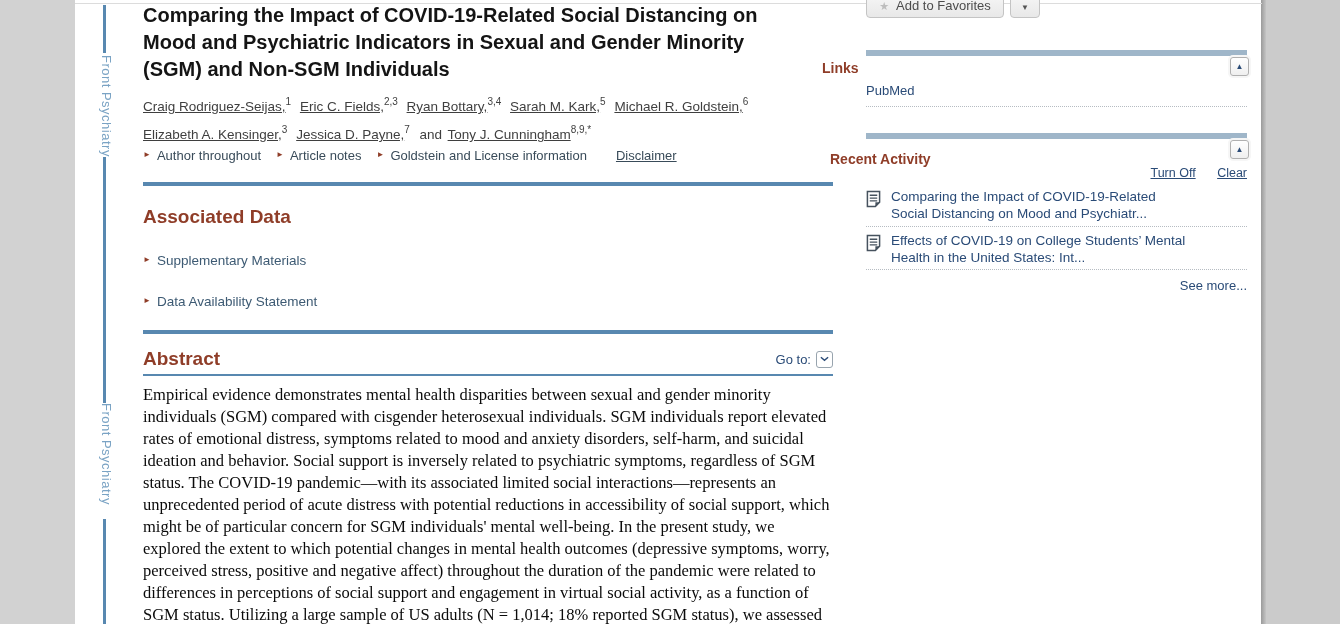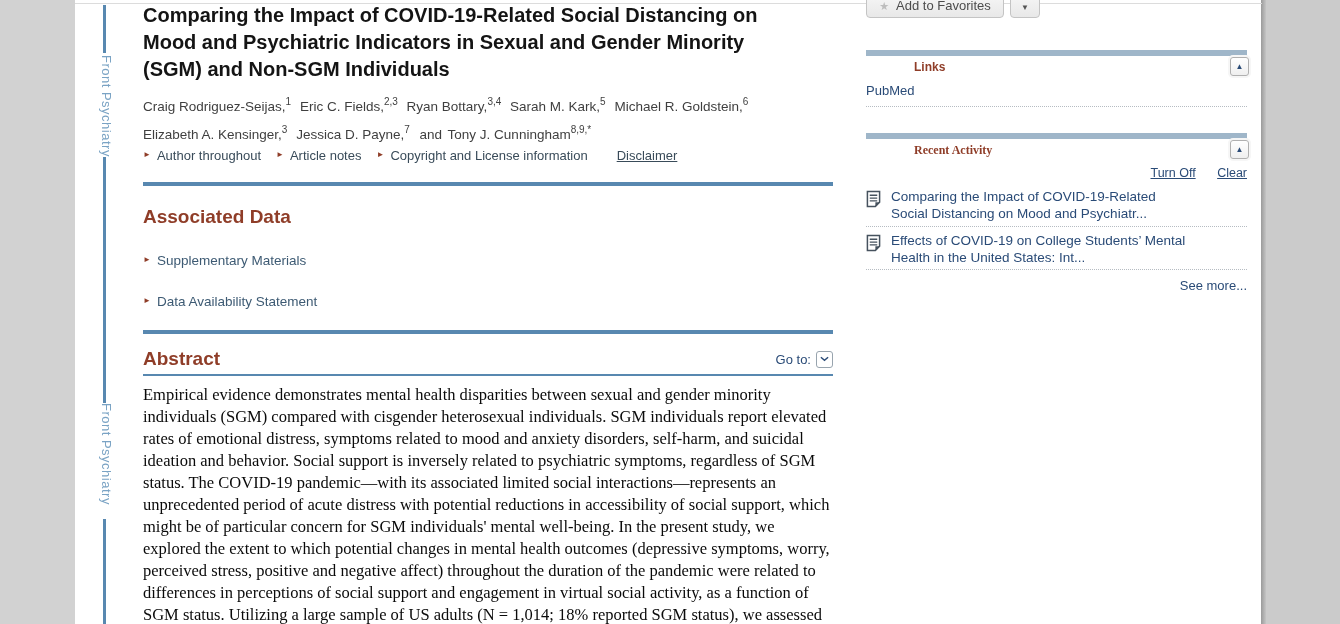--- a/index.html
+++ b/index.html
@@ -18,21 +18,21 @@
   .rail-seg{position:absolute;left:103px;width:3px;background:var(--rule_blue,#5888b0);}
   .rail-text{position:absolute;left:96px;width:18px;writing-mode:vertical-rl;
     font-size:13px;color:var(--rail_blue,#7aa3c4);letter-spacing:.5px;white-space:nowrap;}
 
   
   .title{position:absolute;left:143px;top:2px;width:660px;font-size:20px;line-height:27px;
     font-weight:bold;color:#141414;}
   .authors{position:absolute;left:143px;top:90px;width:700px;font-size:13.5px;line-height:23px;
     color:var(--author_gray,#3f3f3f);}
   .author{white-space:nowrap;margin-right:2px;}
-  .author-link{color:var(--author_gray,#3f3f3f);cursor:pointer;}
+  .author-link{color:var(--author_gray,#3f3f3f);text-decoration:underline;cursor:pointer;}
   .sup{font-size:10px;vertical-align:6px;margin-right:3px;}
   .and-word{margin:8px 2px 0 1px;}
 
   .meta-row{position:absolute;left:143px;top:148px;width:700px;font-size:13px;
     color:var(--meta_slate,#394b59);display:flex;align-items:center;}
   .bullet{color:var(--heading_brown,#8f3d28);font-size:8px;margin-right:6px;transform:translateY(-1px);}
   .meta-item{margin-right:15px;cursor:pointer;}
   .disclaimer{margin-left:14px;text-decoration:underline;cursor:pointer;}
 
   .rule{position:absolute;left:143px;width:690px;height:4px;background:var(--rule_blue,#5888b0);}
@@ -56,21 +56,21 @@
   .fav-btn{height:31px;border:1px solid #c4c4c4;border-radius:4px;
     background:linear-gradient(#fafafa,#e8e8e8);display:flex;align-items:flex-end;
     justify-content:center;cursor:pointer;box-sizing:border-box;}
   .fav-main{width:138px;padding-bottom:4px;}
   .fav-arrow{width:30px;margin-left:6px;padding-bottom:5px;}
   .fav-star{color:#bdbdbd;font-size:11px;margin-right:7px;}
   .fav-label{font-size:13px;color:#4c4c4c;}
   .fav-caret{font-size:8px;color:#555;}
 
   .side-bar-strip{position:absolute;left:866px;width:381px;height:6px;background:var(--bar_blue,#9fb6c9);}
-  .side-heading{position:absolute;left:914px;font-size:12px;font-weight:bold;color:var(--heading_brown,#8f3d28);}
+  .side-heading{position:absolute;left:822px;font-size:14px;font-weight:bold;color:var(--heading_brown,#8f3d28);}
   .collapse-btn{position:absolute;left:1230px;width:17px;height:17px;border:1px solid #b0b0b0;
     border-radius:3px;background:linear-gradient(#ffffff,#efefef);display:flex;align-items:center;
     justify-content:center;cursor:pointer;box-shadow:0 0 0 2px #f6f6f6;}
   .collapse-glyph{font-size:8px;color:var(--link_navy,#2a4b77);line-height:1;}
   .side-link{position:absolute;left:866px;font-size:13px;color:var(--link_navy,#2a4b77);cursor:pointer;}
   .dotted{position:absolute;left:866px;width:381px;border-top:1px dotted #b6bcc2;}
 
   .ra-controls{position:absolute;left:866px;top:166px;width:381px;text-align:right;font-size:12.5px;}
   .ra-ctl{color:var(--link_navy,#2a4b77);text-decoration:underline;cursor:pointer;}
   .ra-ctl + .ra-ctl{margin-left:18px;}
@@ -110,21 +110,21 @@
     <span class="and-word">and</span>
     <span class="author"><a class="author-link">Tony J. Cunningham</a><sup class="sup">8,9,*</sup></span>
   </p>
 
   <div class="meta-row">
     <span class="bullet">►</span>
     <span class="meta-item">Author throughout</span>
     <span class="bullet">►</span>
     <span class="meta-item">Article notes</span>
     <span class="bullet">►</span>
-    <span class="meta-item">Copyright and License information</span>
+    <span class="meta-item">Goldstein and License information</span>
     <span class="disclaimer">Disclaimer</span>
   </div>
 
   <div class="rule" style="top:182px;"></div>
 
   <h2 class="sec-heading assoc-heading" style="margin:0;">Associated Data</h2>
 
   <div class="assoc-item" style="top:253px;">
     <span class="bullet">►</span>
     <span class="assoc-link">Supplementary Materials</span>
@@ -163,21 +163,21 @@
 
   <div class="side-bar-strip" style="top:50px;"></div>
   <h3 class="side-heading" style="top:60px;margin:0;">Links</h3>
   <div class="collapse-btn" style="top:57px;">
     <span class="collapse-glyph">▲</span>
   </div>
   <a class="side-link" style="top:83px;">PubMed</a>
   <div class="dotted" style="top:106px;"></div>
 
   <div class="side-bar-strip" style="top:133px;"></div>
-  <h3 class="side-heading" style="top:143px;margin:0;font-family:Liberation Serif, serif;">Recent Activity</h3>
+  <h3 class="side-heading" style="top:143px;margin:8px;">Recent Activity</h3>
   <div class="collapse-btn" style="top:140px;">
     <span class="collapse-glyph">▲</span>
   </div>
 
   <div class="ra-controls">
     <span class="ra-ctl">Turn Off</span>
     <span class="ra-ctl">Clear</span>
   </div>
 
   <div class="ra-item" style="top:189px;">

